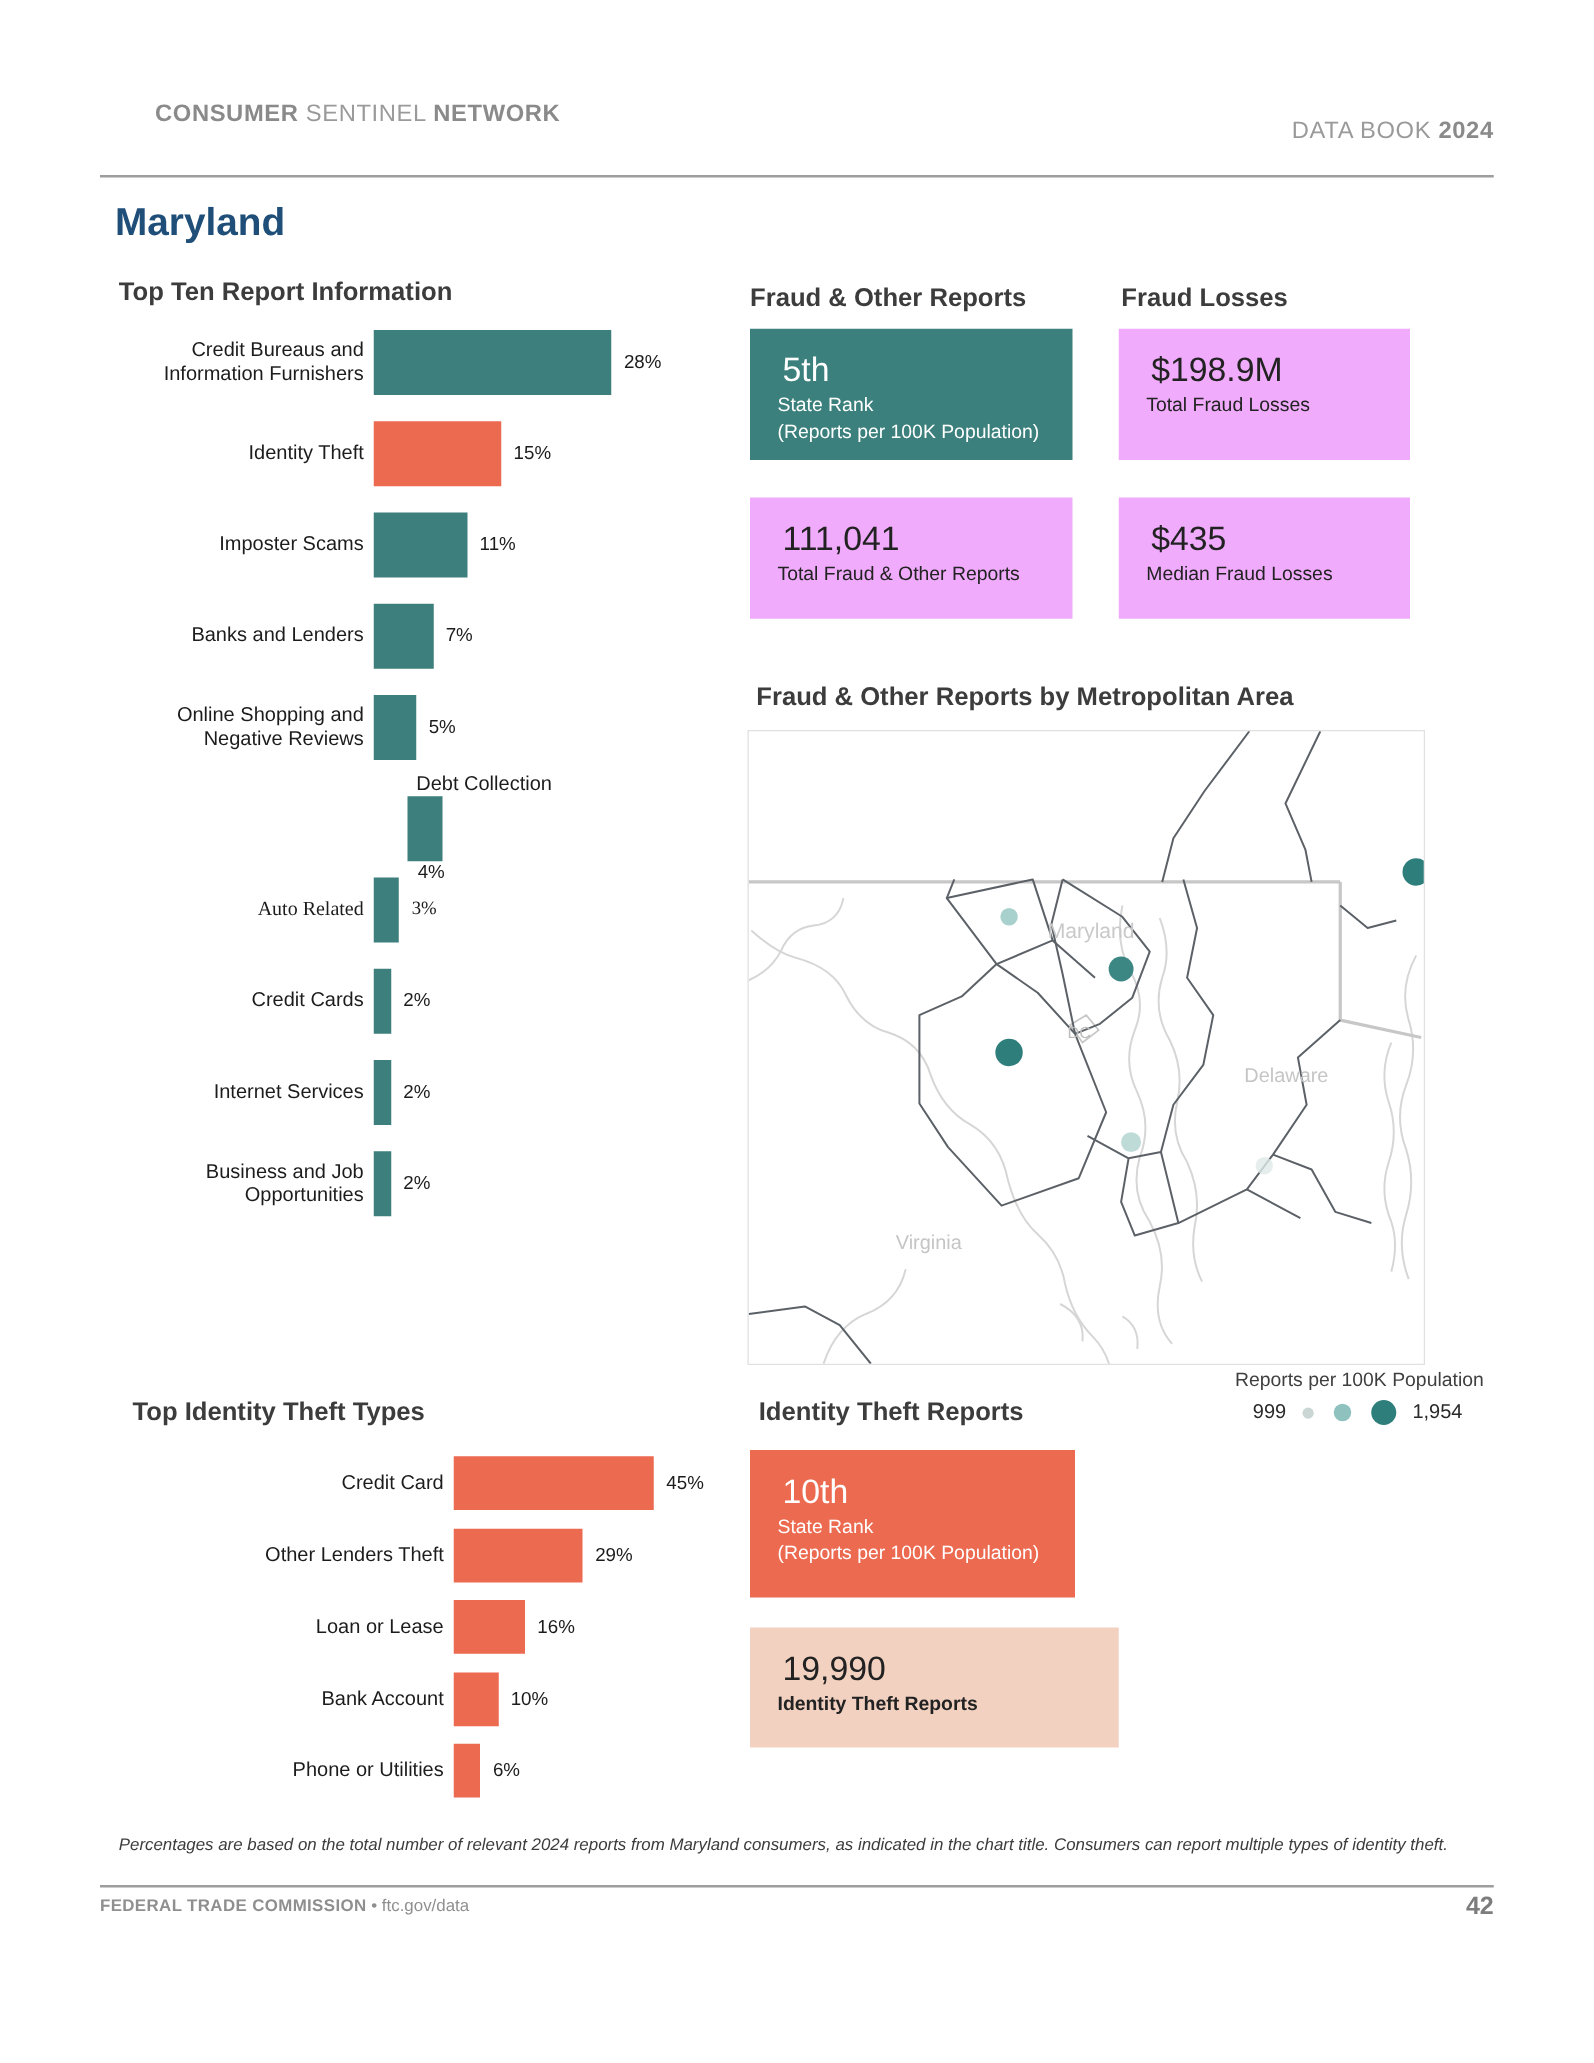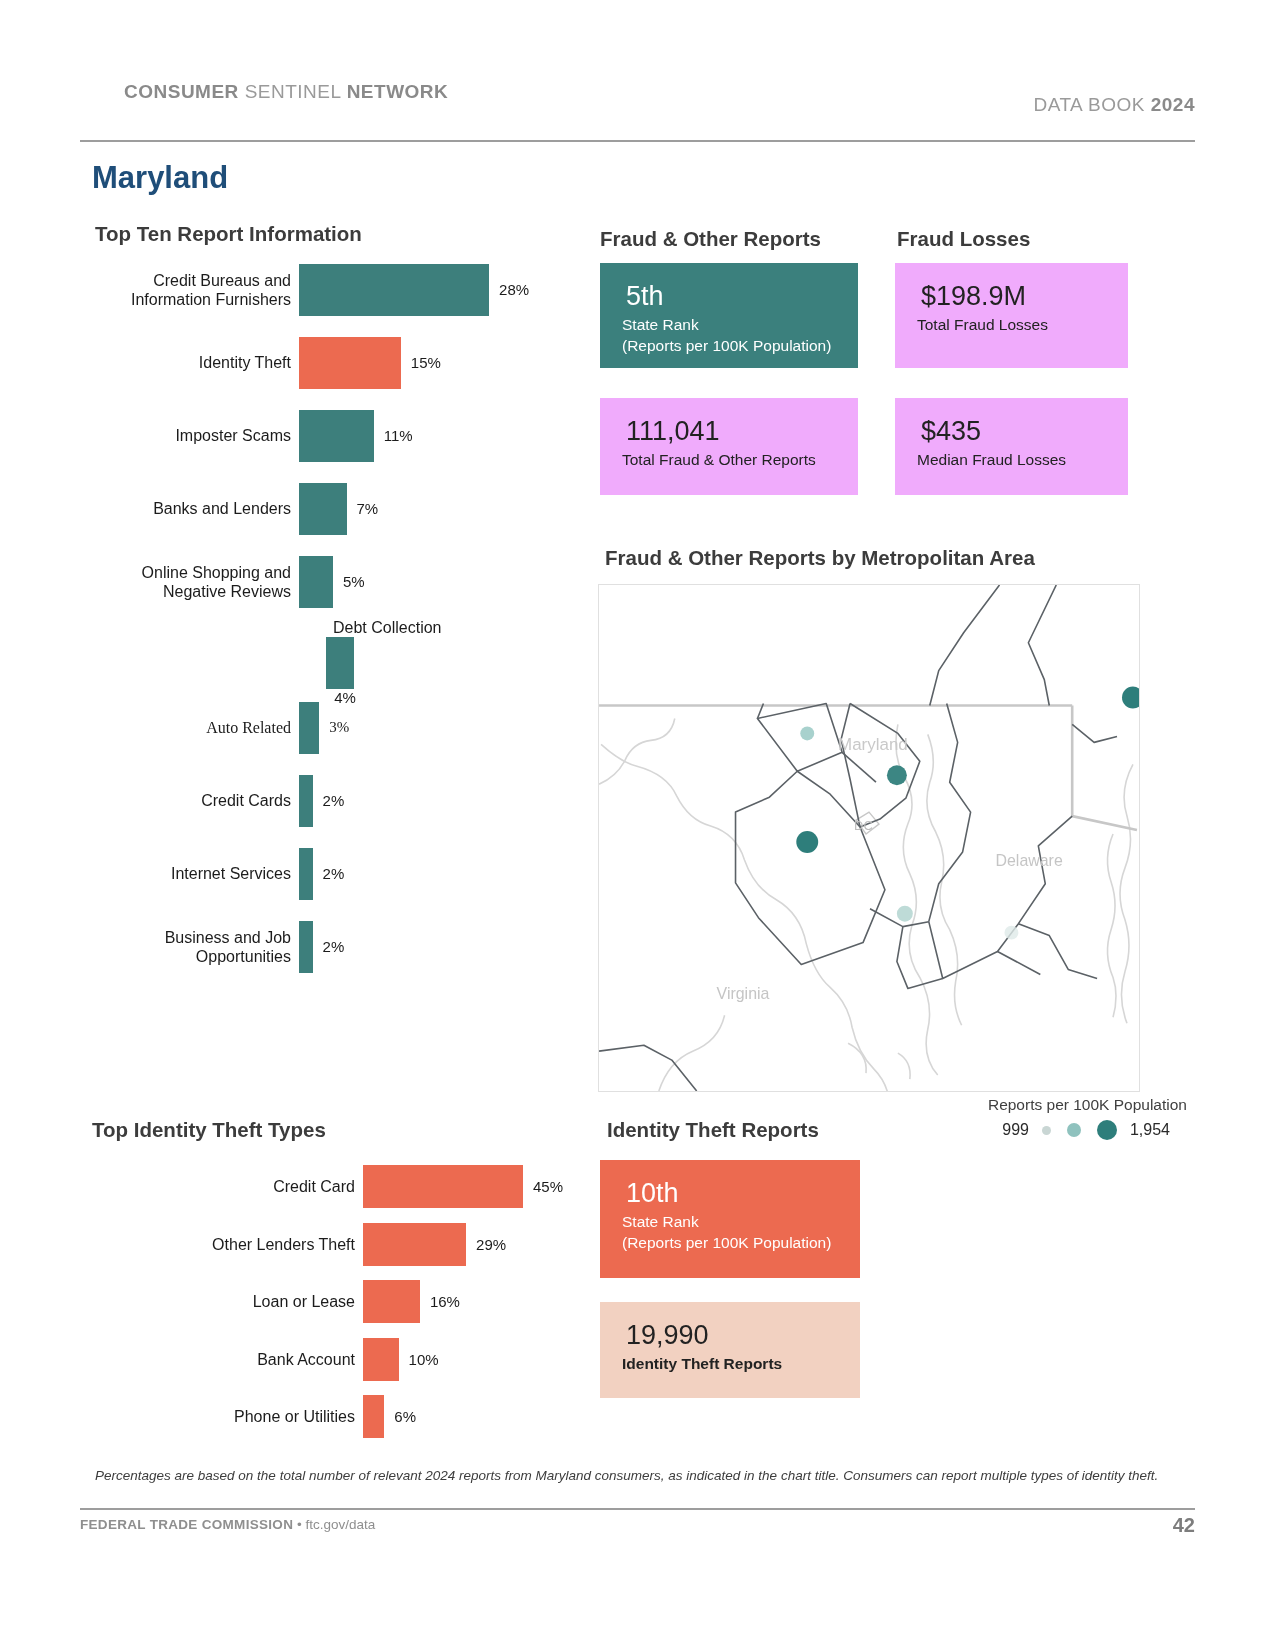--- a/index.html
+++ b/index.html
@@ -13,21 +13,21 @@
   .hdr-right .b{font-weight:700;color:#8a8a8a;}
   .top-rule{position:absolute;left:80px;top:140px;width:1115px;height:2px;background:#9d9d9d;}
 
   .state-title{position:absolute;left:92px;top:160px;font-size:31px;font-weight:700;color:#1f4e79;margin:0;}
 
   .sec-h{position:absolute;font-size:20.5px;font-weight:700;color:#3c3c3c;white-space:nowrap;}
   #h-cats{left:95px;top:222px;}
   #h-fraud{left:600px;top:227px;}
   #h-losses{left:897px;top:227px;}
   #h-map{left:605px;top:546px;}
-  #h-idtypes{left:92px;top:1118px;}
+  #h-idtypes{left:106px;top:1118px;}
   #h-idreports{left:607px;top:1118px;}
 
   
   .chart{position:absolute;width:520px;}
   #cat-rows{left:80px;top:253px;}
   #id-rows{left:80px;top:1158px;}
   .crow{display:flex;align-items:center;}
   .clabel{flex:0 0 auto;text-align:right;font-size:16px;line-height:19px;color:#1c1c1c;margin-right:8px;}
   .cbar{flex:0 0 auto;}
   .cval{font-size:15px;color:#1c1c1c;margin-left:10px;white-space:nowrap;}
@@ -41,21 +41,21 @@
   .box.sage{background:#f0abfc;}
   .box.orange{background:#ec6a50;}
   .box.orange .big,.box.orange .sub{color:#ffffff;}
   .box.peach{background:#f2d1c1;}
   .box.peach .sub{font-weight:700;}
   #bx-rank{left:600px;top:263px;width:258px;height:105px;}
   #bx-total{left:600px;top:398px;width:258px;height:97px;}
   #bx-lossTotal{left:895px;top:263px;width:233px;height:105px;}
   #bx-lossMedian{left:895px;top:398px;width:233px;height:97px;}
   #bx-idrank{left:600px;top:1160px;width:260px;height:118px;}
-  #bx-idtotal{left:600px;top:1302px;width:260px;height:96px;}
+  #bx-idtotal{left:600px;top:1302px;width:295px;height:96px;}
 
   
   #map-wrap{position:absolute;left:598px;top:584px;width:542px;height:508px;border:1px solid #e0e0e0;background:#ffffff;box-sizing:border-box;}
   #map-svg{display:block;width:100%;height:100%;}
   .legend-title{position:absolute;top:1096px;right:88px;font-size:15.5px;color:#3f3f3f;}
   .legend-row{position:absolute;top:1120px;right:105px;display:flex;align-items:center;gap:13px;font-size:16px;color:#2a2a2a;}
   .lg-dot{border-radius:50%;display:inline-block;}
 
   
   .footnote{position:absolute;left:95px;top:1466px;width:1065px;font-size:13.5px;font-style:italic;color:#3d3d3d;line-height:1.55;}

